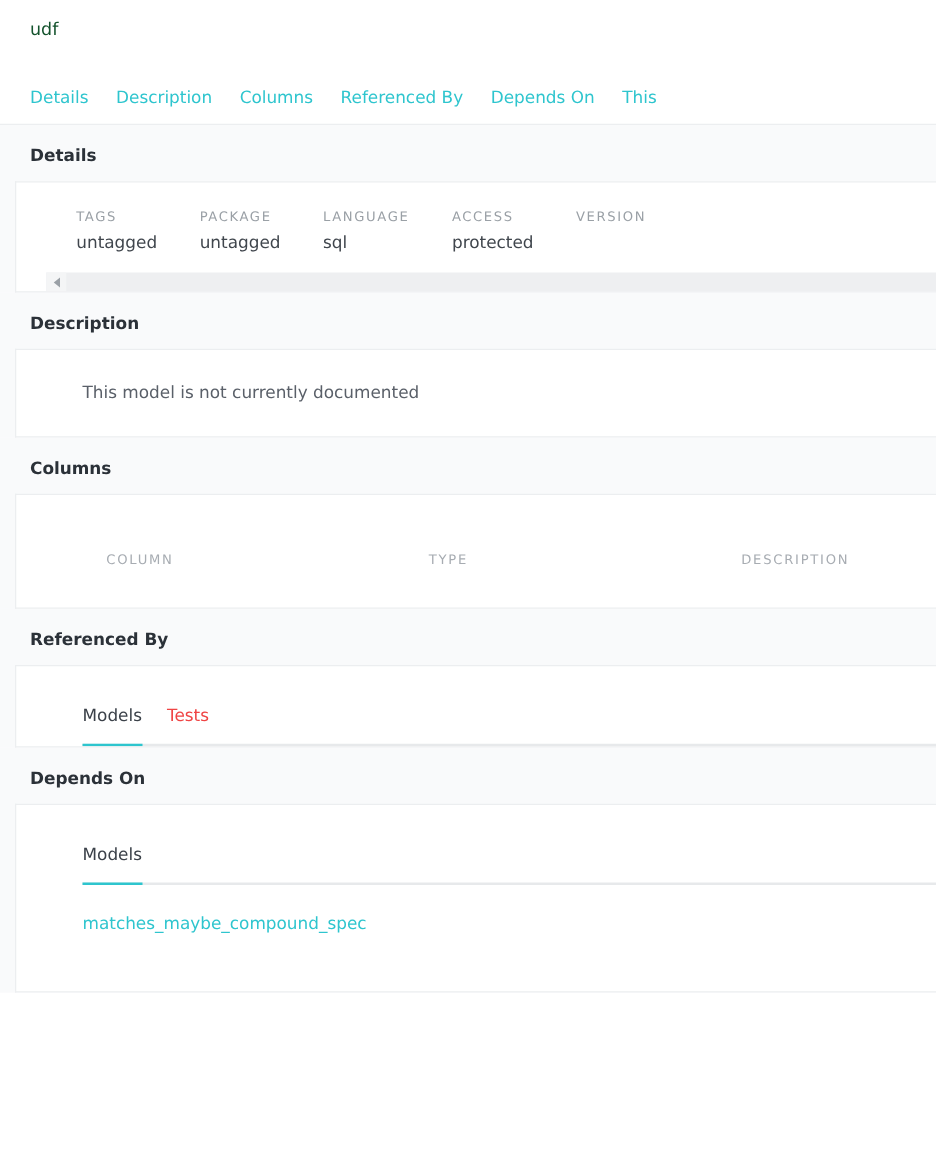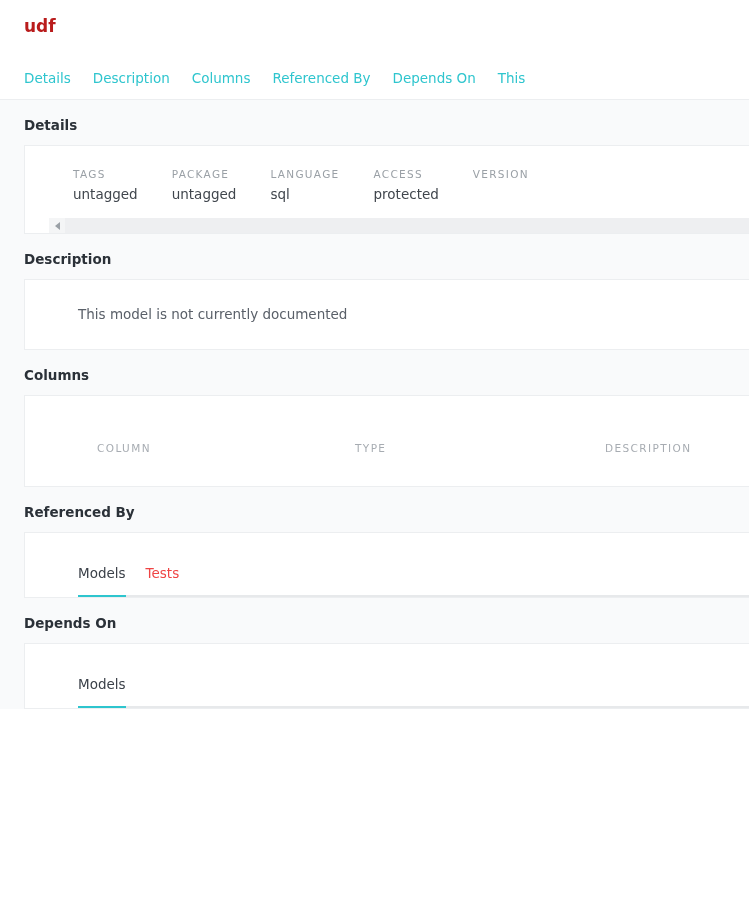--- a/index.html
+++ b/index.html
@@ -39,23 +39,23 @@
 
   .page-title {
     font-size: 25px;
     font-weight: bold;
     letter-spacing: -0.2px;
     color: #2b3138;
     line-height: 1.1;
   }
 
   .title-badge {
-    font-size: 17px;
-    color: #b91c1c;
-    font-weight: bold;
+    font-size: 14px;
+    color: #14532d;
+    font-weight: normal;
   }
 
   
   .nav-bar {
     display: flex;
     gap: 22px;
     padding: 14px 24px 13px 24px;
     background: #ffffff;
     border-bottom: 1px solid #eceef0;
   }
@@ -75,21 +75,21 @@
 
   .section-title {
     font-size: 13.5px;
     font-weight: bold;
     color: #2b3138;
     padding: 17px 24px 12px 24px;
     background: #f9fafb;
   }
 
   .card-wrap {
-    padding-left: 24px;
+    padding-left: 12px;
     background: #f9fafb;
   }
 
   .card {
     background: #ffffff;
     border: 1px solid #eceef0;
     border-right: none;
     min-height: 40px;
     position: relative;
     overflow: hidden;
@@ -319,17 +319,20 @@
   </div>
 
   <div class="section">
     <div class="section-title">Depends On</div>
     <div class="card-wrap">
       <div class="card rel-card">
         <div class="rel-tabs">
           <a class="rel-tab active">Models</a>
         </div>
         <div class="rel-tabline"></div>
+        <div class="rel-list">
+          <a class="rel-link">matches_maybe_compound_spec</a>
+        </div>
       </div>
     </div>
   </div>
 
 </div>
 
 </body></html>

